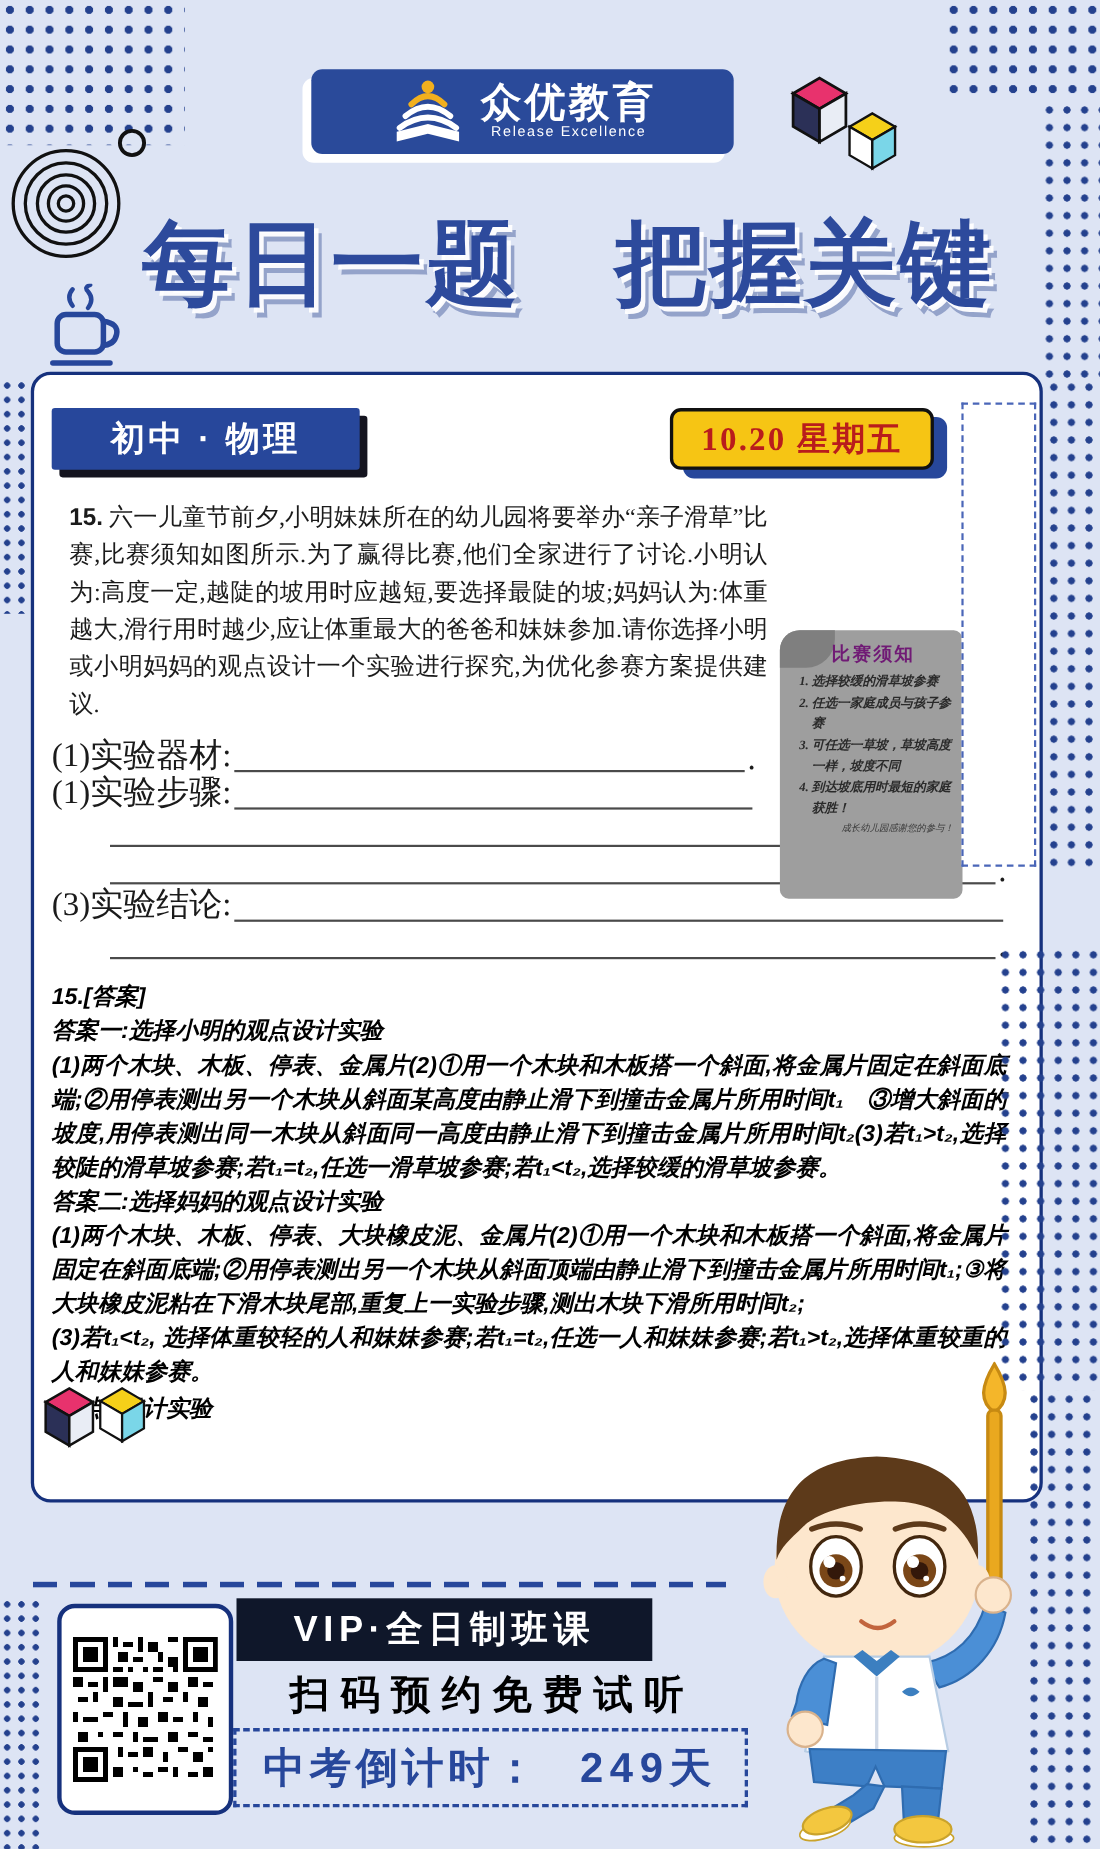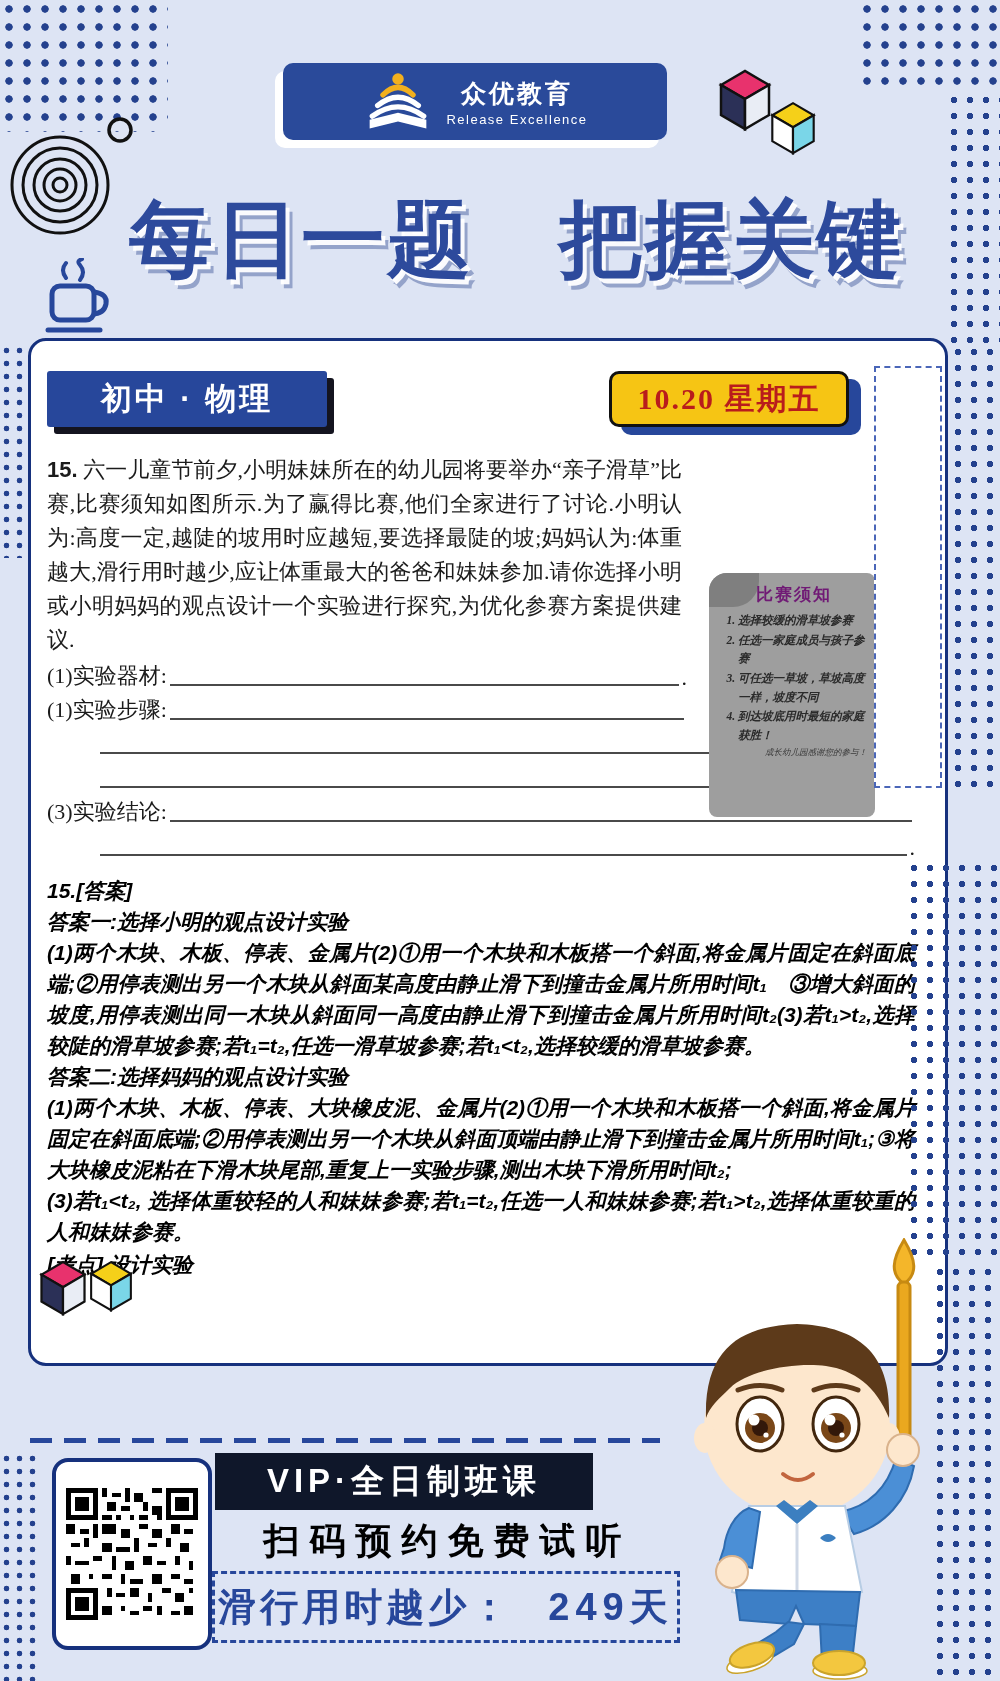--- a/index.html
+++ b/index.html
@@ -17,21 +17,21 @@
   .dots.mid   { background-image:radial-gradient(#24418e 3px, transparent 3.5px); background-size:16px 16px; }
   .dots.over  { z-index:2; }
   
   .logo-banner {
     position:absolute; left:283px; top:63px; width:384px; height:77px;
     background:#2a4a9a; border-radius:10px; z-index:1;
     box-shadow:-8px 8px 0 #ffffff;
     display:flex; align-items:center; justify-content:center; gap:12px;
   }
   .logo-text { display:flex; flex-direction:column; align-items:center; }
-  .logo-title { color:#fff; font-size:25px; font-weight:900; letter-spacing:3px; line-height:34px; }
+  .logo-title { color:#fff; font-size:37px; font-weight:900; letter-spacing:3px; line-height:34px; }
   .logo-tagline { color:#fff; font-size:13px; letter-spacing:1.5px; margin-top:2px; }
   
   .main-title {
     position:absolute; left:16px; top:183px; width:1000px; text-align:center; z-index:1;
     font-size:84px; font-weight:900; color:#2d4a9c; letter-spacing:2px;
     text-shadow:4px 5px 0 rgba(255,255,255,.95), 7px 9px 0 rgba(40,66,140,.4);
   }
   
   .decor { position:absolute; z-index:1; }
   .dashed-sidebox {
@@ -54,23 +54,23 @@
   .date-badge {
     width:234px; height:50px; background:#f6c514; color:#b91c1c;
     border:3px solid #111; border-radius:10px; margin-right:66px;
     font-family:"Liberation Serif", serif;
     font-size:30px; font-weight:700; letter-spacing:2px;
     display:flex; align-items:center; justify-content:center;
     box-shadow:12px 8px 0 #27479b;
   }
   
   .question { position:relative; font-family:"Liberation Serif", serif; color:#1b1b1b; }
-  .q-para { width:635px; margin:0; font-size:22px; line-height:34px; text-align:justify; }
+  .q-para { width:635px; margin:16px; font-size:22px; line-height:34px; text-align:justify; }
   .q-num { font-family:"Liberation Sans", sans-serif; font-weight:700; }
-  .fill { display:flex; align-items:flex-end; height:34px; font-size:22px; }
+  .fill { display:flex; align-items:flex-end; height:34px; font-size:30px; }
   .fill .lbl { white-space:nowrap; }
   .fill .ul { flex:1; border-bottom:2px solid #4a4a4a; margin:0 3px 5px 3px; }
   .fill.short { margin-right:228px; }
   .fill .indent { width:50px; }
   
   .notice {
     position:absolute; left:662px; top:120px; width:166px; height:244px;
     background:#9e9e9e; border-radius:18px 8px 8px 8px;
     box-sizing:border-box; padding:8px 8px 4px 12px; color:#222;
   }
@@ -326,21 +326,21 @@
           <rect x="20" y="26" width="1" height="2"></rect>
           <rect x="23" y="27" width="2" height="1"></rect>
           <rect x="26" y="26" width="2" height="2"></rect>
       </g>
     </svg>
   </div>
 
   <div class="vip-bar">VIP·全日制班课</div>
   <div class="scan-cta">扫码预约免费试听</div>
   <div class="countdown">
-    <span>滑行用时越少：</span>
+    <span>中考倒计时：</span>
     <span class="val">249天</span>
   </div>
 
   <svg class="mascot" viewBox="0 0 312 443">
 
     <g>
       <path d="M252,2 C240,22 238,36 252,46 C266,36 264,22 252,2 Z" fill="#f4b62a" stroke="#c78a12" stroke-width="3"></path>
       <rect x="246" y="44" width="12" height="170" rx="5" fill="#eaa81f" stroke="#c78a12" stroke-width="3"></rect>
     </g>
 

